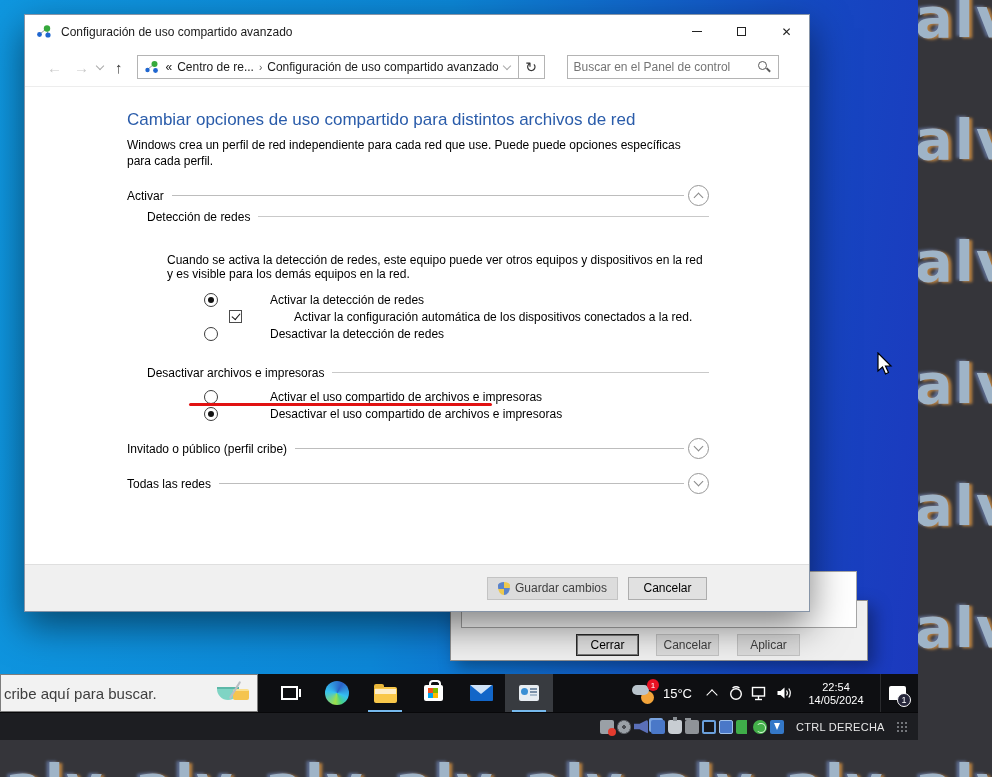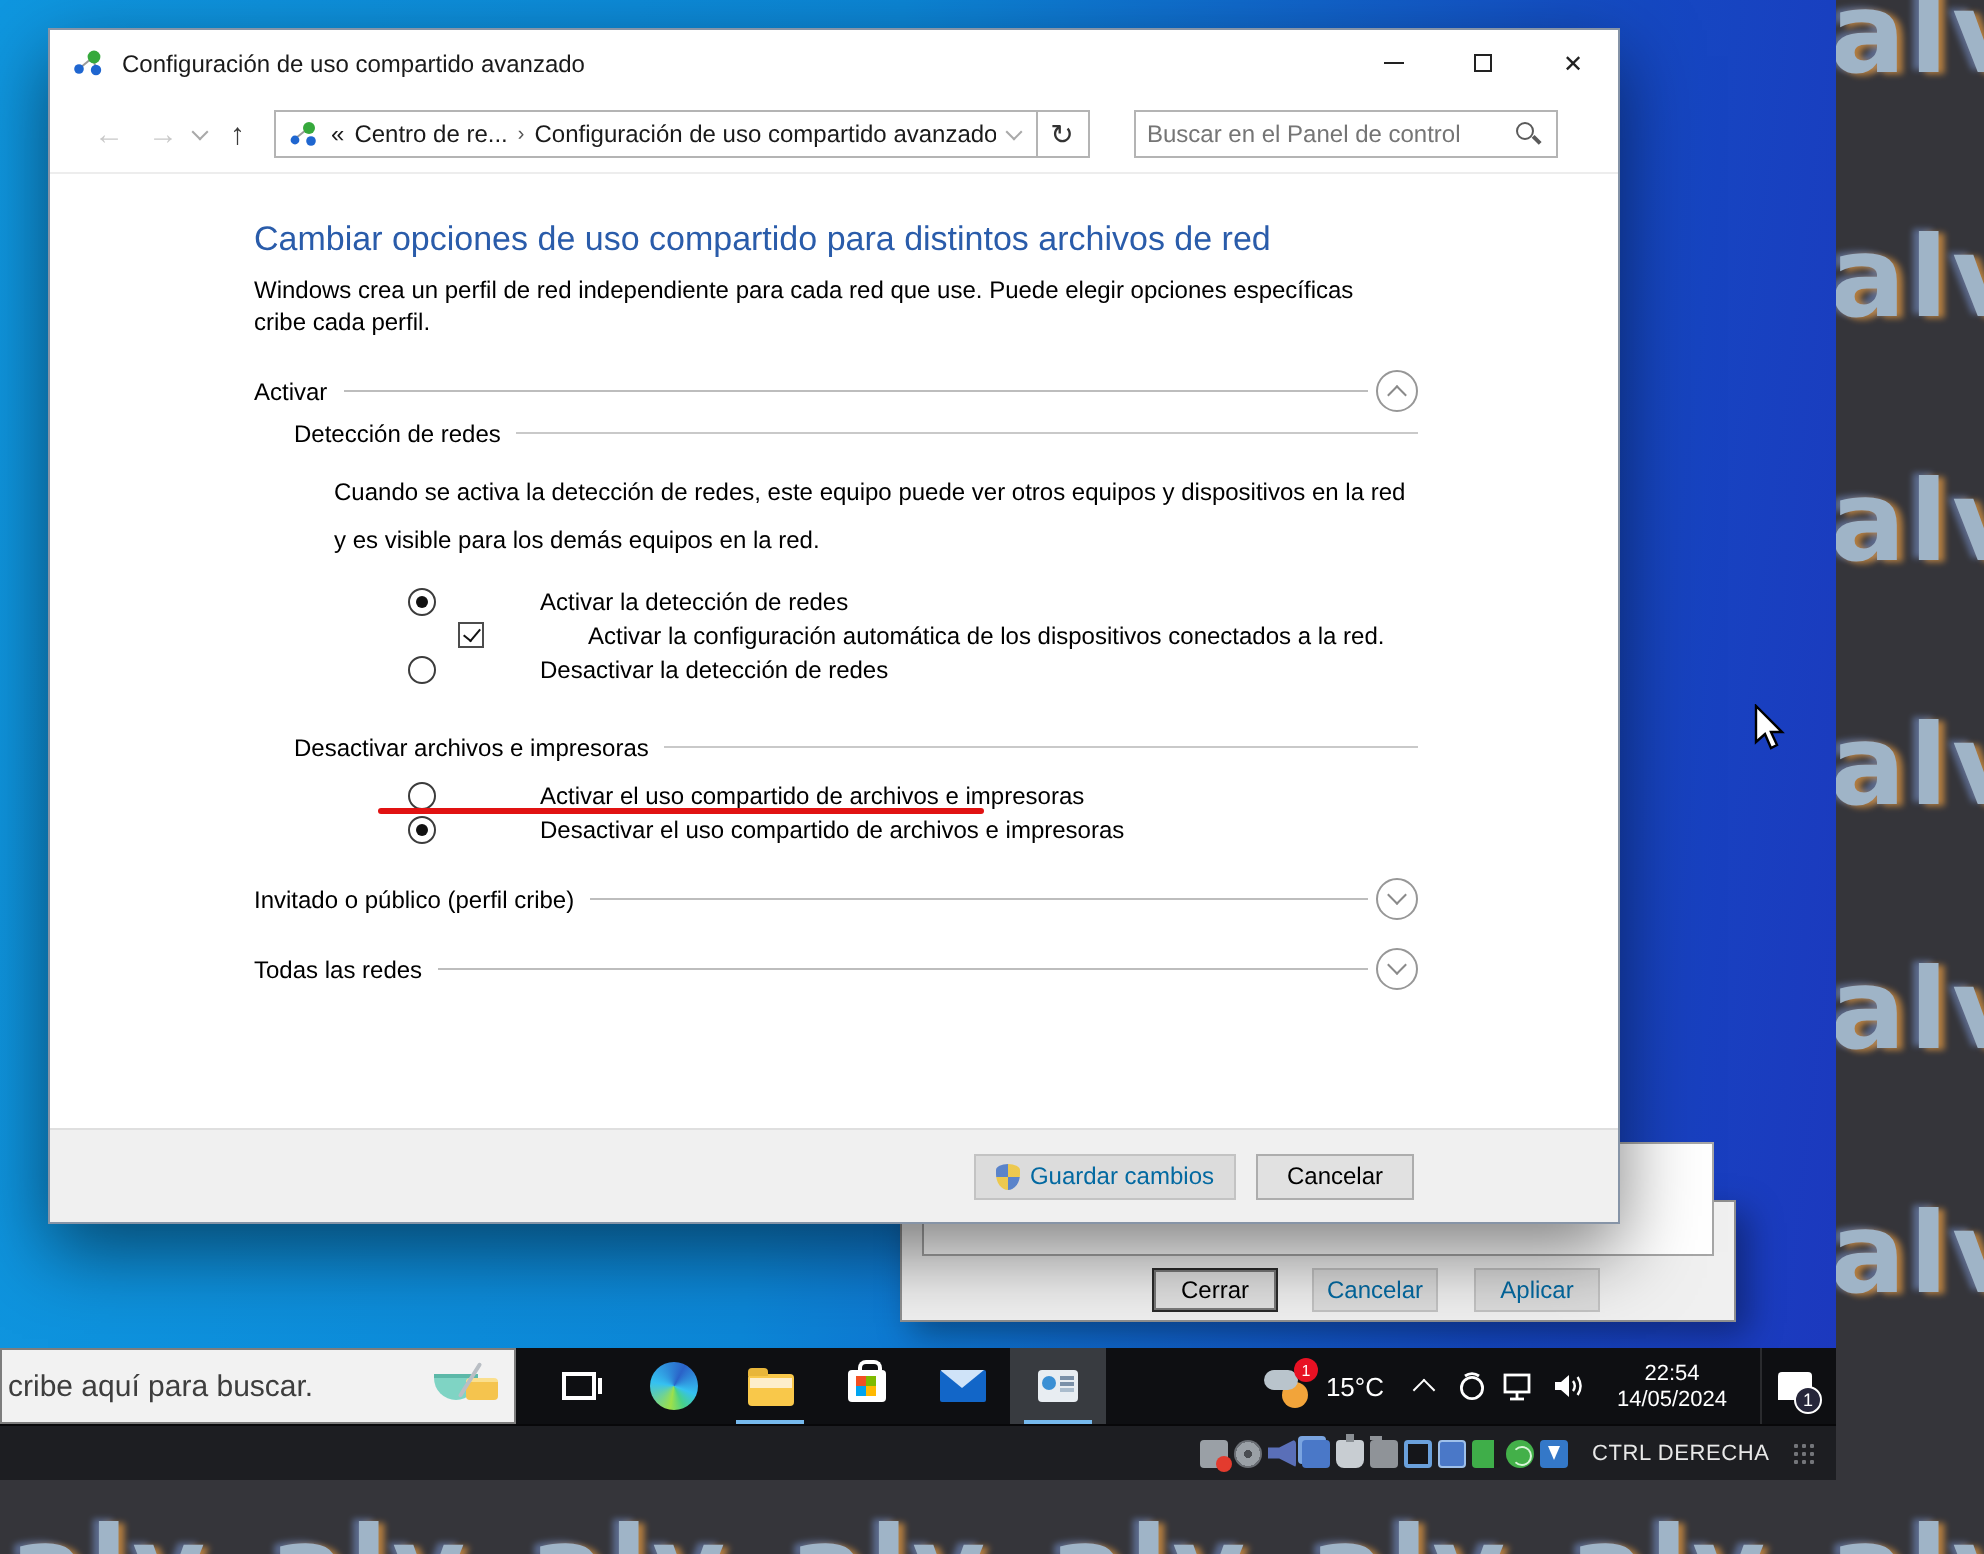--- a/index.html
+++ b/index.html
@@ -48,37 +48,37 @@
   .dlg-body h1{margin:9px 0 0 0;font-size:17px;font-weight:normal;color:#2a5caa;}
   .intro{margin-top:7px;max-width:566px;line-height:16px;}
   .profile-row{display:flex;align-items:center;height:21px;}
   .profile-row .line{flex:1;height:1px;background:#bdbdbd;margin:0 4px 0 8px;}
   .chev-circle{width:21px;height:21px;border:1px solid #979797;border-radius:50%;position:relative;flex:none;}
   .chev-circle i{position:absolute;left:6px;width:7px;height:7px;border-left:1.5px solid #8a8a8a;border-bottom:1.5px solid #8a8a8a;}
   .chev-circle.up i{top:8px;transform:rotate(135deg);}
   .chev-circle.down i{top:4px;transform:rotate(-45deg);}
   .sub-row{display:flex;align-items:center;height:15px;margin-left:20px;}
   .sub-row .line{flex:1;height:1px;background:#c9c9c9;margin-left:8px;}
-  .desc{margin:10px 0 0 40px;max-width:545px;line-height:24px;}
+  .desc{margin:29px 0 0 40px;max-width:545px;line-height:14px;}
   .opt-row{display:flex;align-items:center;height:15px;margin-left:77px;position:relative;gap:48px;}
   .opt-row.cb{margin-left:102px;}
   .radio{width:14px;height:14px;border:1px solid #3c3c3c;border-radius:50%;position:relative;flex:none;background:#fff;}
   .radio.sel::after{content:"";position:absolute;left:3px;top:3px;width:6px;height:6px;border-radius:50%;background:#111;}
   .checkbox{width:13px;height:13px;border:1px solid #4c4c4c;background:#fff;position:relative;flex:none;}
   .checkbox.checked::after{content:"";position:absolute;left:2px;top:2px;width:7px;height:4px;border-left:1.6px solid #111;border-bottom:1.6px solid #111;transform:rotate(-50deg);}
   .opt-label{margin-left:4px;white-space:nowrap;}
   .red-underline{position:absolute;left:-15px;top:14px;width:303px;height:3px;background:#e11212;border-radius:2px;z-index:3;}
   .mt16{margin-top:16px;} .mt3{margin-top:3px;} .mt11{margin-top:11px;} .mt2{margin-top:2px;}
   .mt24{margin-top:24px;} .mt9{margin-top:9px;} .mt17{margin-top:17px;} .mt14{margin-top:14px;}
 
   .dlg-footer{position:absolute;left:0;bottom:0;width:100%;height:47px;background:#f0f0f0;border-top:1px solid #dfdfdf;
               display:flex;align-items:center;justify-content:flex-end;gap:10px;padding-right:102px;}
   .btn{min-width:79px;height:23px;font:12px "Liberation Sans",sans-serif;background:#e1e1e1;border:1px solid #adadad;
        color:#000;display:flex;align-items:center;justify-content:center;gap:5px;padding:0 10px;}
-  .btn.disabled{background:#dcdcdc;border-color:#c3c3c3;color:#0369a1;}
+  .btn.disabled{background:#dcdcdc;border-color:#c3c3c3;color:#404040;}
   .btn.focused{border:1px solid #2b2b2b;box-shadow:inset 0 0 0 1px #7a7a7a;}
   .shield{width:12px;height:13px;flex:none;border-radius:6px 6px 6px 6px/3px 3px 8px 8px;opacity:.75;
           background:conic-gradient(#f2c21f 0 25%,#2f66c4 0 50%,#f2c21f 0 75%,#2f66c4 0);}
 
   
   .dialog2{position:absolute;left:450px;top:600px;width:418px;height:61px;background:#f0f0f0;
            border:1px solid #8f8f8f;box-shadow:6px 6px 16px rgba(0,0,0,.35);z-index:2;}
   .dlg2-white{position:absolute;left:10px;right:10px;top:-30px;height:57px;background:#fff;border:1px solid #a6a6a6;}
   .d2btn{position:absolute;top:33px;width:63px;height:22px;min-width:0;padding:0;}
   .d2-close{left:125px;} .d2-cancel{left:205px;} .d2-apply{left:286px;}
@@ -274,21 +274,21 @@
           </div>
           <div class="refresh-btn">↻</div>
           <div class="cp-search">
             <input placeholder="Buscar en el Panel de control" style="">
             <span class="mag"></span>
           </div>
         </div>
 
         <div class="dlg-body">
           <h1>Cambiar opciones de uso compartido para distintos archivos de red</h1>
-          <div class="intro">Windows crea un perfil de red independiente para cada red que use. Puede elegir opciones específicas cribe cada perfil.</div>
+          <div class="intro">Windows crea un perfil de red independiente para cada red que use. Puede puede opciones específicas para cada perfil.</div>
 
           <div class="profile-row mt16">
             <span>Activar</span>
             <span class="line"></span>
             <span class="chev-circle up">
                 <i></i>
               </span>
           </div>
 
           <div class="sub-row mt3">

